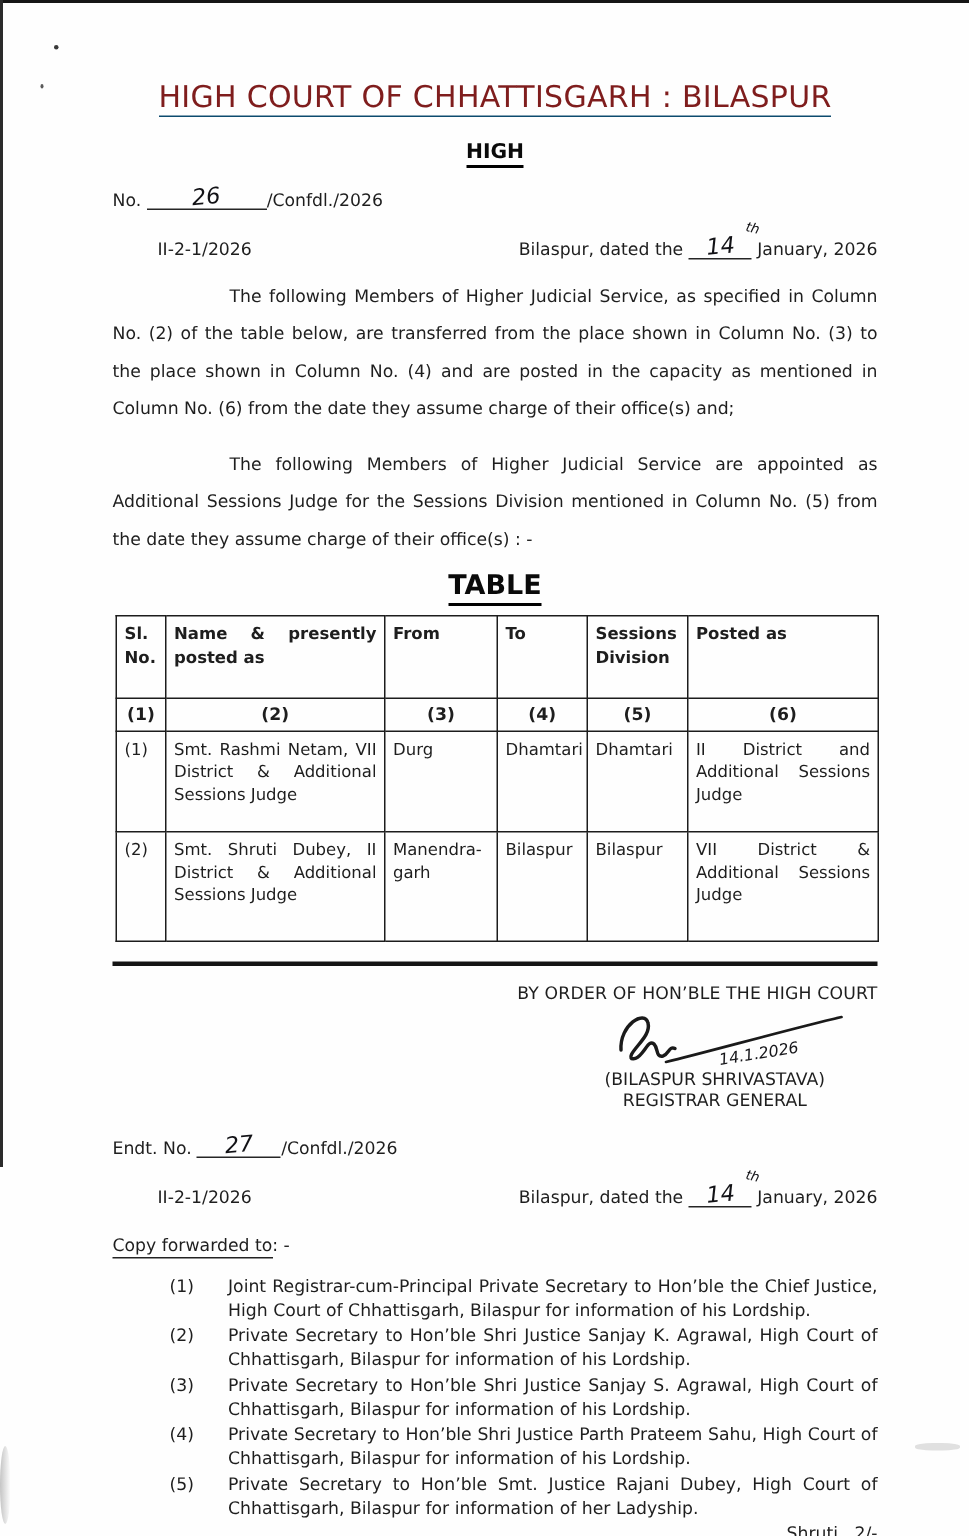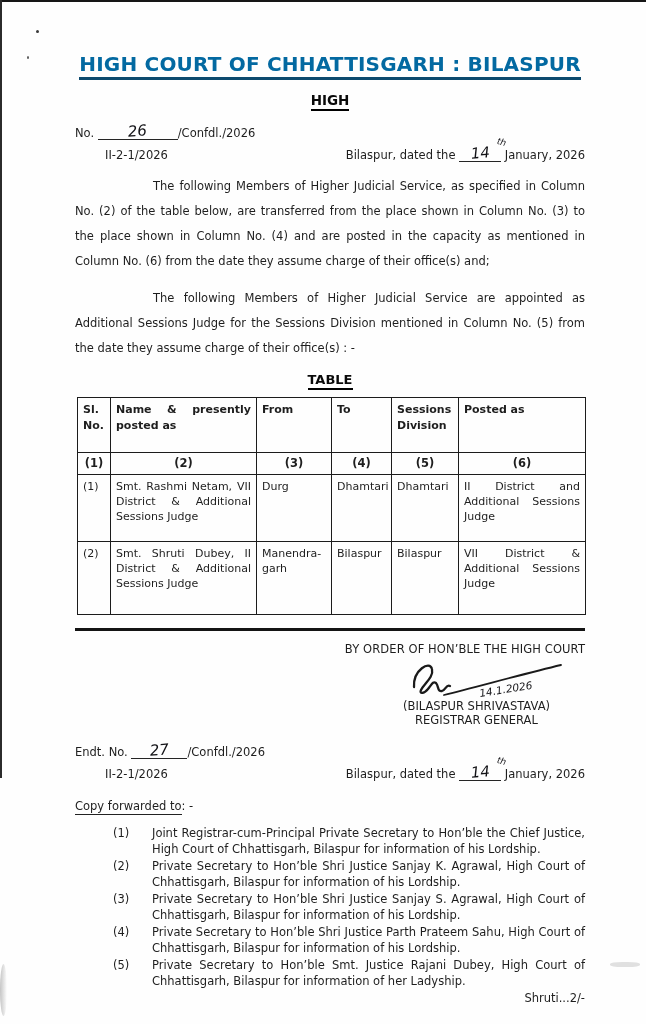--- a/index.html
+++ b/index.html
@@ -13,44 +13,44 @@
   .edge-left { position:absolute; top:0; left:0; width:2px; height:76%; background:#2b2b2b; }
   .dot-a { position:absolute; left:36px; top:30px; width:3px; height:3px; background:#3a3a3a; border-radius:50%; }
   .dot-b { position:absolute; left:27px; top:56px; width:2px; height:3px; background:#5a5a5a; border-radius:50%; }
   .smudge-bl { position:absolute; left:0; bottom:8px; width:7px; height:52px;
     background:linear-gradient(to right, rgba(110,110,110,.4), rgba(110,110,110,0)); border-radius:60%; }
   .smudge-tr { position:absolute; right:6px; top:962px; width:30px; height:5px; background:rgba(120,120,120,.22); border-radius:40%; }
 
   .content { position:absolute; left:75px; top:0; width:510px; }
 
   .title { text-align:center; margin-top:52px; }
-  .title span { font-size:20px; font-weight:bold; color:#0369a1; letter-spacing:.2px;
-    border-bottom:3px solid #0c4a6e; padding-bottom:1px; }
+  .title span { font-size:20px; font-weight:normal; color:#7f1d1d; letter-spacing:.2px;
+    border-bottom:1px solid #0c4a6e; padding-bottom:1px; }
 
   .order-heading { text-align:center; margin-top:14px; }
   .order-heading span { font-size:13.5px; font-weight:bold; color:#0a0a0a;
     border-bottom:2px solid #000; padding-bottom:1px; }
 
   .ref-row { display:flex; justify-content:space-between; align-items:flex-end; margin-top:15px; font-size:11.5px; }
   .ref-right { white-space:nowrap; }
   .blank { display:inline-block; border-bottom:1.4px solid #252525; height:15px;
     vertical-align:bottom; position:relative; text-align:center; }
   .blank-no { width:80px; }
   .blank-endt { width:56px; }
   .blank-date { width:42px; }
   .hand { display:inline-block; font-style:italic; font-size:15px; font-weight:500;
     color:#121216; transform:rotate(-5deg) translateY(-2px); }
   .hand-sup { position:absolute; top:-9px; right:-5px; font-style:italic; font-size:9px;
     color:#121216; transform:rotate(14deg); }
-  .ref-sub { margin-left:30px; margin-top:8px; font-size:11.5px; }
+  .ref-sub { margin-left:30px; margin-top:19px; font-size:11.5px; }
 
   .para { text-align:justify; text-indent:78px; font-size:11.5px; line-height:25px; margin:12px 0 0 0; }
 
   .table-heading { text-align:center; margin-top:8px; }
-  .table-heading span { font-size:13px; font-weight:bold; color:#0a0a0a;
+  .table-heading span { font-size:18px; font-weight:bold; color:#0a0a0a;
     border-bottom:2px solid #000; padding-bottom:1px; }
 
   table.order-table { border-collapse:collapse; table-layout:fixed; width:508px;
     margin-top:9px; margin-left:2px; font-size:11px;padding-left:40px; }
   .order-table td { border:1.7px solid #1c1c1c; vertical-align:top; padding:4px 5px; line-height:15px; }
   .order-table .hdr td { font-weight:bold; line-height:16px; height:46px; text-align:justify; }
   .order-table .hdr td.c { text-align:left; }
   .order-table .nums td { font-weight:bold; text-align:center; height:15px; padding:3px 2px; font-size:11.5px; }
   .order-table .r1 td { height:58px; }
   .order-table .r2 td { height:64px; }

